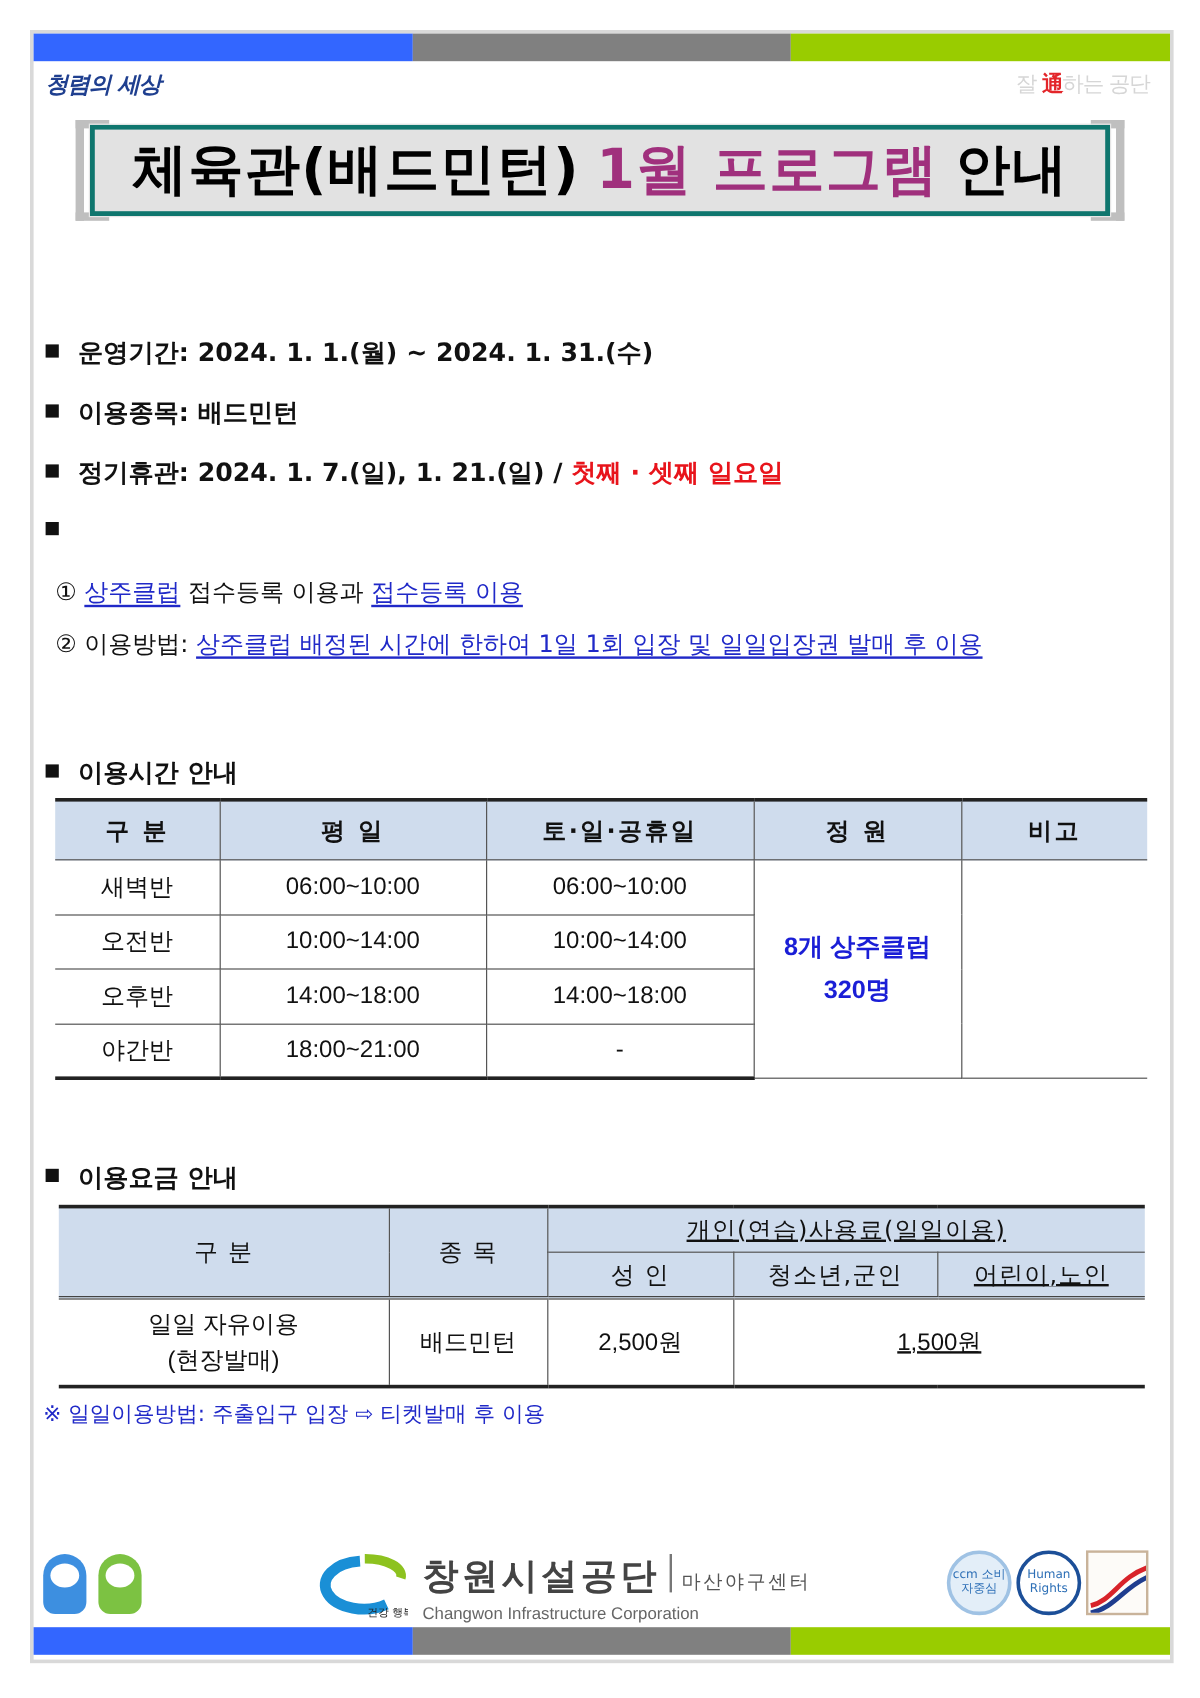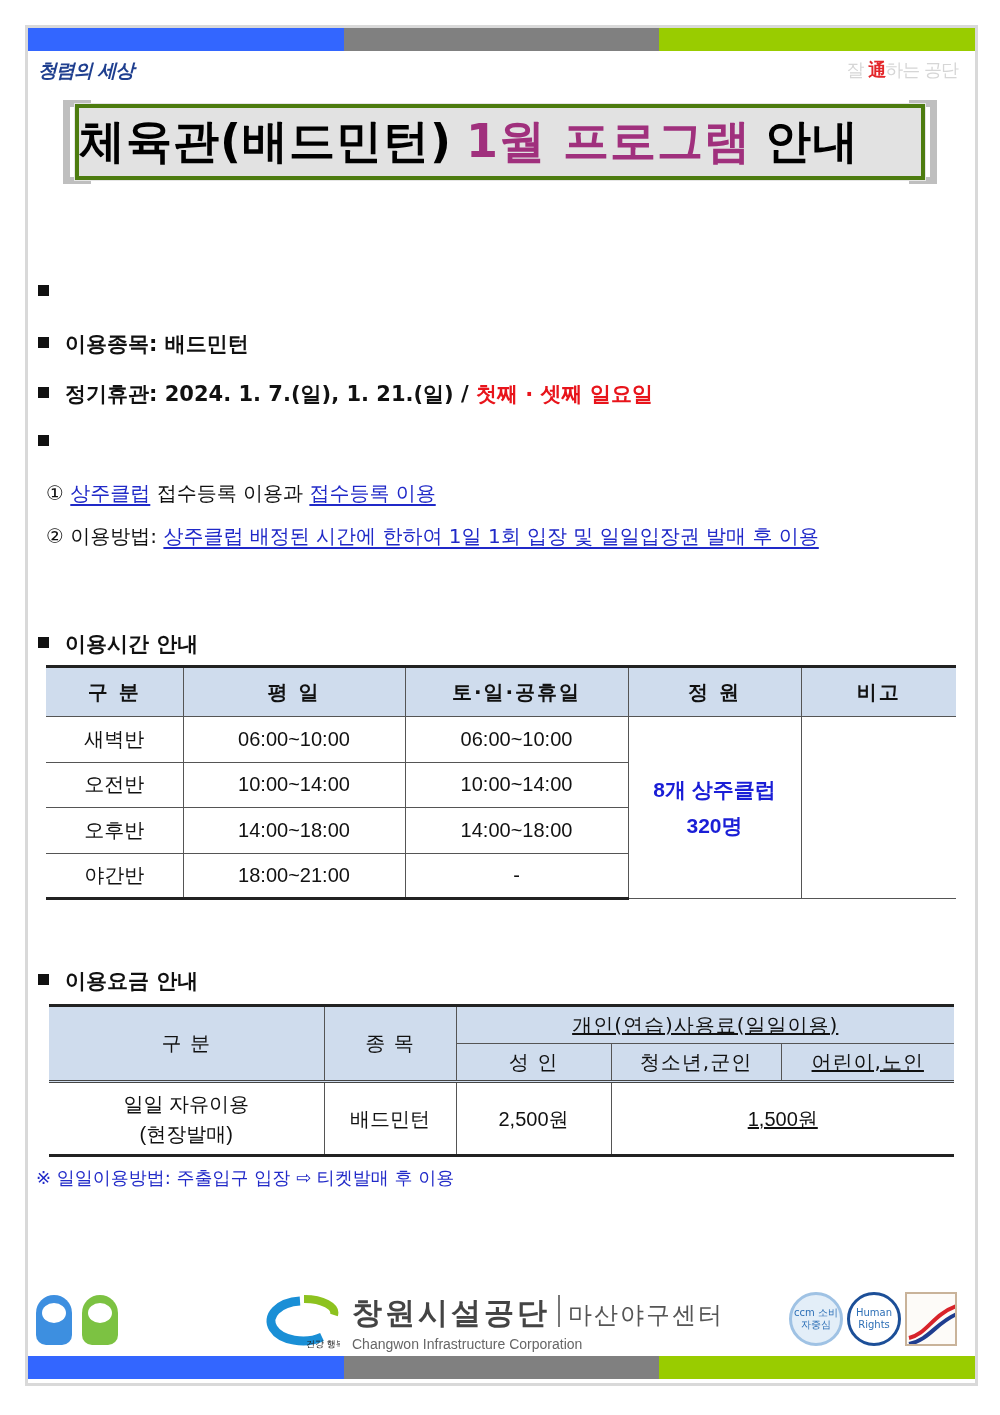--- a/index.html
+++ b/index.html
@@ -23,22 +23,22 @@
     position: absolute; right: 42px; top: 58px; font-size: 18px; color: #d6d6d6; letter-spacing: -1px;
   }
   .slogan-right .accent { color: #e3262a; font-weight: bold; }
 
   .title-wrap { position: absolute; left: 63px; top: 100px; width: 874px; height: 84px; }
   .bracket { position: absolute; top: 0; width: 28px; height: 84px; border: 7px solid #bfbfbf; }
   .bracket.left { left: 0; border-right: none; }
   .bracket.right { right: 0; border-left: none; }
   .title-box {
     position: absolute; left: 12px; top: 4px; right: 12px; bottom: 4px;
-    background: #e2e2e2; border: 4px solid #4d7c0f; outline: 1px solid #e6e6e6;
-    display: flex; align-items: center; 
+    background: #e2e2e2; border: 4px solid #0f766e; outline: 1px solid #e6e6e6;
+    display: flex; align-items: center; justify-content: center;
     font-size: 46px; font-weight: bold; letter-spacing: 1px; color: #000;
   }
   .title-box .hl { color: #a0307d; margin: 0 14px; }
 
   .bullet-line {
     position: absolute; left: 38px; font-size: 21px; font-weight: bold; white-space: nowrap; color: #111;
   }
   .bullet-line .sq { display: inline-block; width: 11px; height: 11px; background: #111; margin-right: 16px; vertical-align: 3px; }
   .red { color: #e8141b; }
 
@@ -72,21 +72,21 @@
   .mascots { position: absolute; left: 36px; top: 1295px; display: flex; gap: 10px; }
   .mascot { width: 36px; height: 50px; border-radius: 18px 18px 10px 10px; position: relative; }
   .mascot .face { position: absolute; left: 6px; top: 8px; width: 24px; height: 20px; background: #fff; border-radius: 50%; }
   .mascot.blue { background: #3d8fe0; }
   .mascot.green { background: #7cc242; }
 
   .org-logo { position: absolute; left: 260px; top: 1293px; width: 80px; height: 58px; }
   .org-name { position: absolute; left: 352px; top: 1293px; white-space: nowrap; }
   .org-name .ko { font-size: 30px; font-weight: bold; color: #444; letter-spacing: 3px; }
   .org-name .sep { display: inline-block; width: 2px; height: 32px; background: #777; vertical-align: -4px; margin: 0 8px; }
-  .org-name .center { font-size: 24px; color: #555; letter-spacing: 2px; }
+  .org-name .center { font-size: 16px; color: #555; letter-spacing: 2px; }
   .org-name .en { font-size: 14px; color: #666; margin-top: 2px; font-family: "Liberation Sans", sans-serif; }
 
   .badges { position: absolute; left: 789px; top: 1292px; display: flex; gap: 4px; align-items: center; }
   .badge-circle { width: 54px; height: 54px; border-radius: 50%; border: 3px solid #ef4444; display: flex; align-items: center; justify-content: flex-start; font-size: 10px; color: #2d6fb6; text-align: center; line-height: 12px; }
   .badge-circle.ccm { background: #e3eef8; border-color: #9fc2e4; }
   .badge-circle.hr { background: #fff; border-color: #1c4f98; }
   .badge-square { width: 52px; height: 54px; border: 2px solid #c9b39a; position: relative; overflow: hidden; background: #fdfbf8; }
 </style>
 </head>
 <body>
@@ -110,21 +110,21 @@
   <div class="bracket left"></div>
   <div class="bracket right"></div>
   <div class="title-box">
     <span>체육관(배드민턴)</span>
     <span class="hl">1월 프로그램</span>
     <span>안내</span>
   </div>
 </div>
 
 <div class="bullet-line" style="top:280px">
-  <span class="sq"></span>
+  <span class="sq"></span><span>운영기간: 2024. 1. 1.(월) ~ 2024. 1. 31.(수)</span>
 </div>
 <div class="bullet-line" style="top:330px">
   <span class="sq"></span><span>이용종목: 배드민턴</span>
 </div>
 <div class="bullet-line" style="top:380px">
   <span class="sq"></span><span>정기휴관: 2024. 1. 7.(일), 1. 21.(일) / </span><span class="red">첫째 · 셋째 일요일</span>
 </div>
 <div class="bullet-line" style="top:430px">
   <span class="sq"></span>
 </div>

